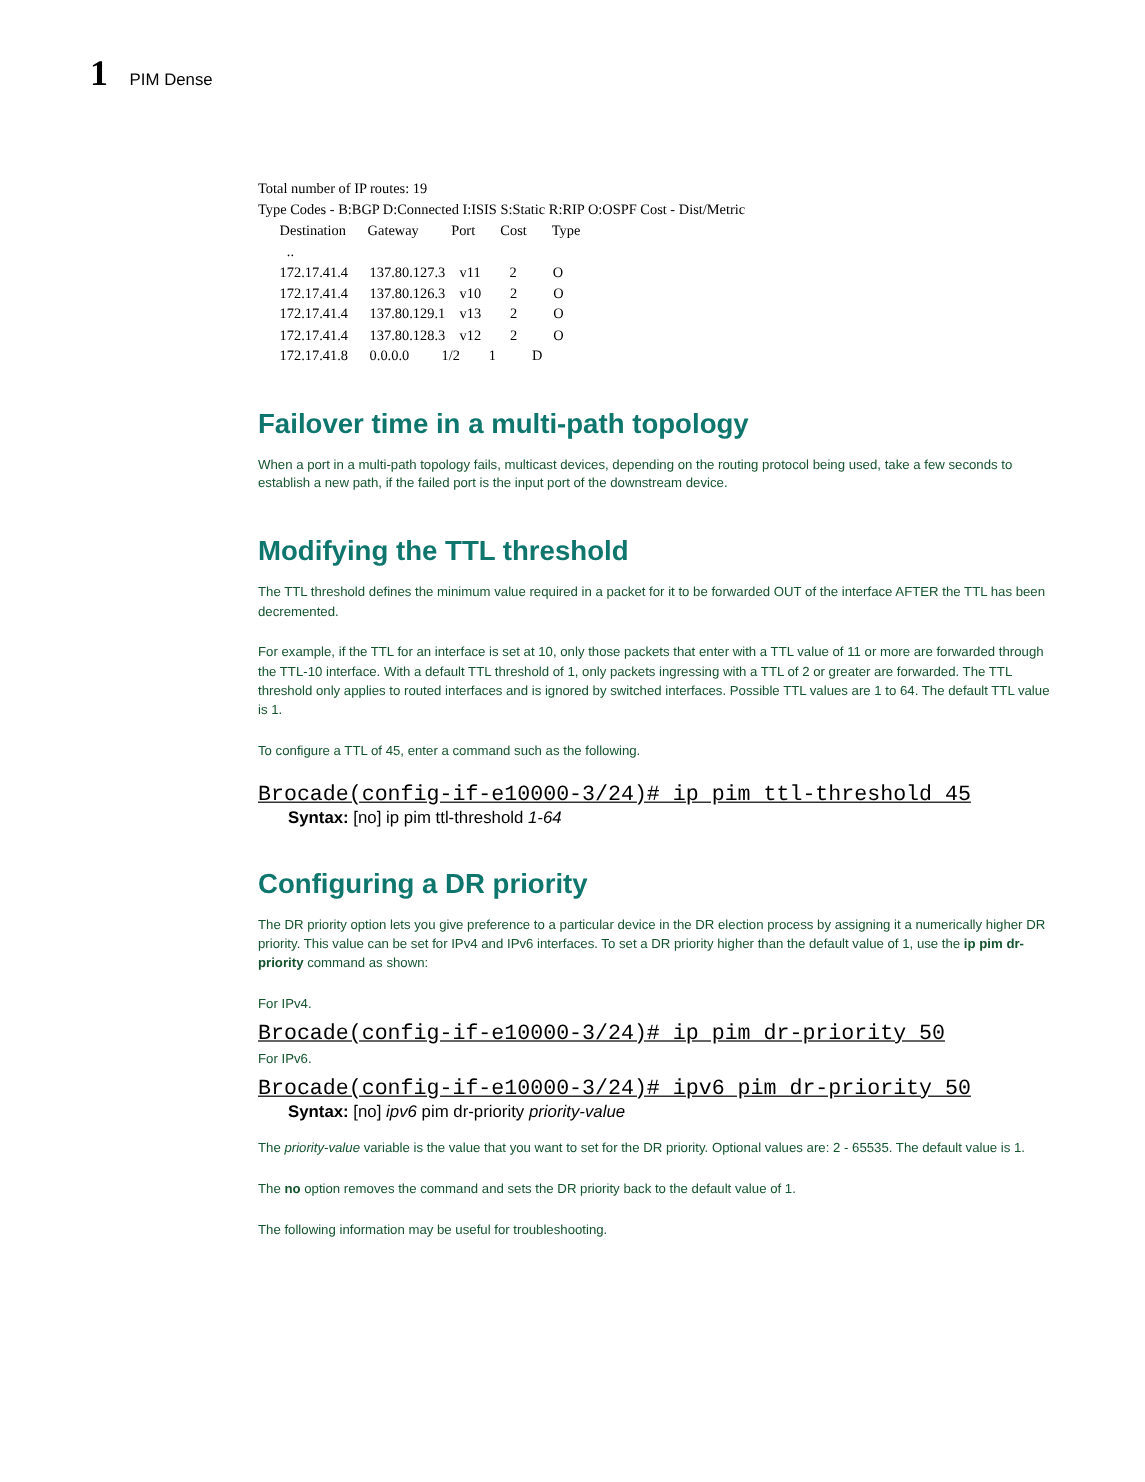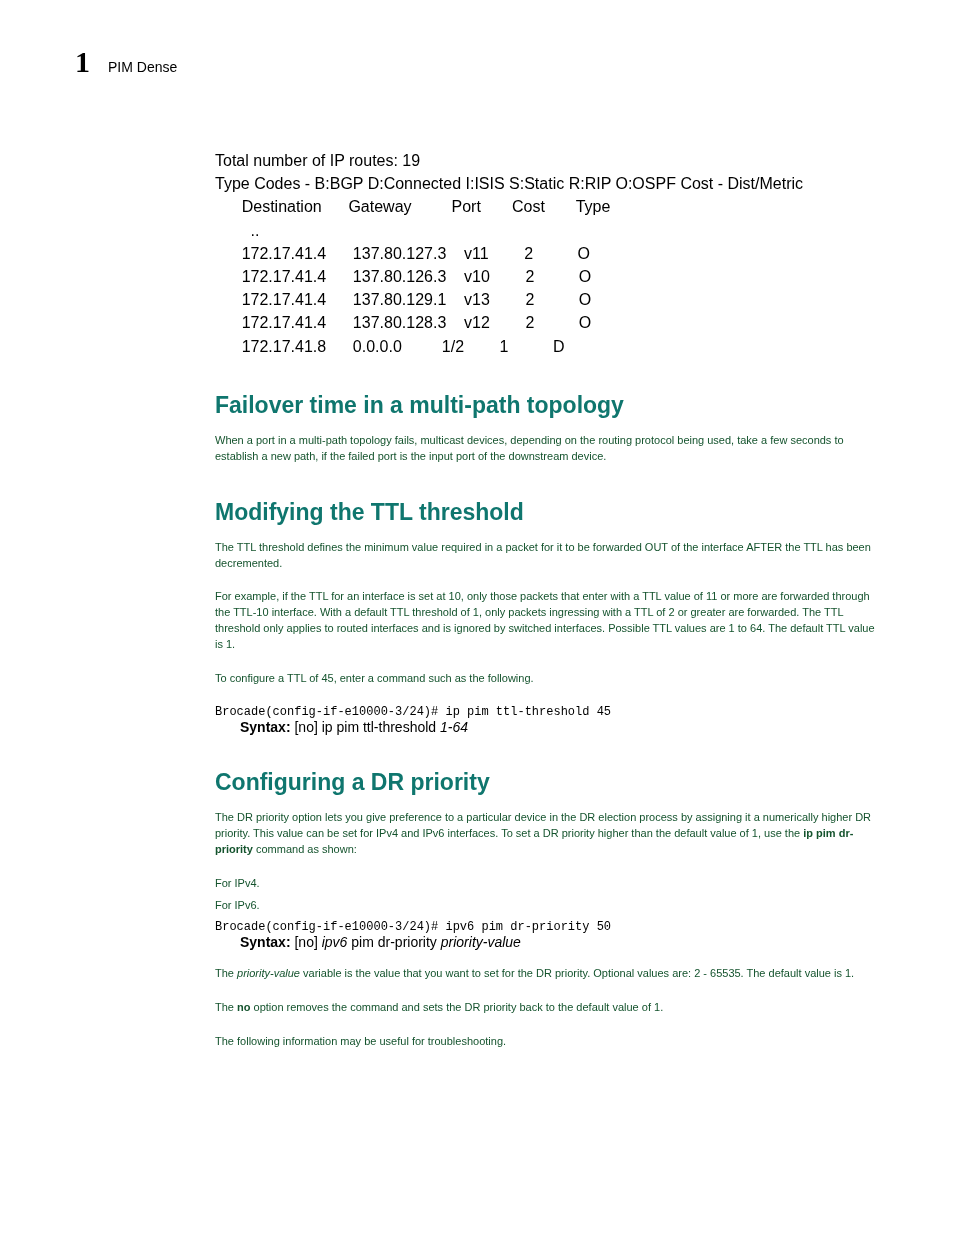--- a/index.html
+++ b/index.html
@@ -25,22 +25,22 @@
     margin-right: 18px;
   }
   .chapter-title {
     font-size: 14px;
     color: #000;
   }
   .content {
     margin-left: 140px;
   }
   .preblock {
-    font-family: Liberation Sans, sans-serif;
-    font-size: 16px;
+    font-family: Liberation Serif, serif;
+    font-size: 12px;
     white-space: pre;
     line-height: 1.45;
     margin-bottom: 34px;
   }
   h2.section {
     font-family: Arial, Helvetica, sans-serif;
     font-size: 23px;
     font-weight: bold;
     margin: 0 0 14px 0;
     color: #0f766e;
@@ -49,21 +49,22 @@
     font-size: 11px;
     line-height: 1.45;
     margin: 0 0 18px 0;
     color: #14532d;
   }
   p.tight {
     margin-bottom: 6px;
   }
   .cmd {
     font-family: "Courier New", Courier, monospace;
-    font-size: 12px;
+    font-size: 18px;
+    text-decoration: underline;
   }
   .syntax-line {
     font-size: 14px;
     margin: 0 0 16px 0;
   }
   .b { font-weight: bold; margin-left: 25px; }
   .i { font-style: italic; }
   .section-block { margin-bottom: 34px; }
   .inline-bold { font-weight: bold; }
 </style>
@@ -110,20 +111,21 @@
     </div>
 
     <div class="section-block">
       <h2 class="section">Configuring a DR priority</h2>
 
       <p class="body">
         <span>The DR priority option lets you give preference to a particular device in the DR election process by assigning it a numerically higher DR priority. This value can be set for IPv4 and IPv6 interfaces. To set a DR priority higher than the default value of 1, use the </span><span class="inline-bold">ip pim dr-priority</span><span> command as shown:</span>
       </p>
 
       <p class="body tight">For IPv4.</p>
+      <div class="cmd">Brocade(config-if-e10000-3/24)# ip pim dr-priority 50</div>
       <p class="body tight" style="margin-top:4px">For IPv6.</p>
       <div class="cmd">Brocade(config-if-e10000-3/24)# ipv6 pim dr-priority 50</div>
 
 
       <p class="syntax-line">
         <span class="b">Syntax:</span>
         <span>  [</span><span>no</span><span>] </span>
         <span class="i">ipv6</span>
         <span> </span>
         <span>pim dr-priority</span>

